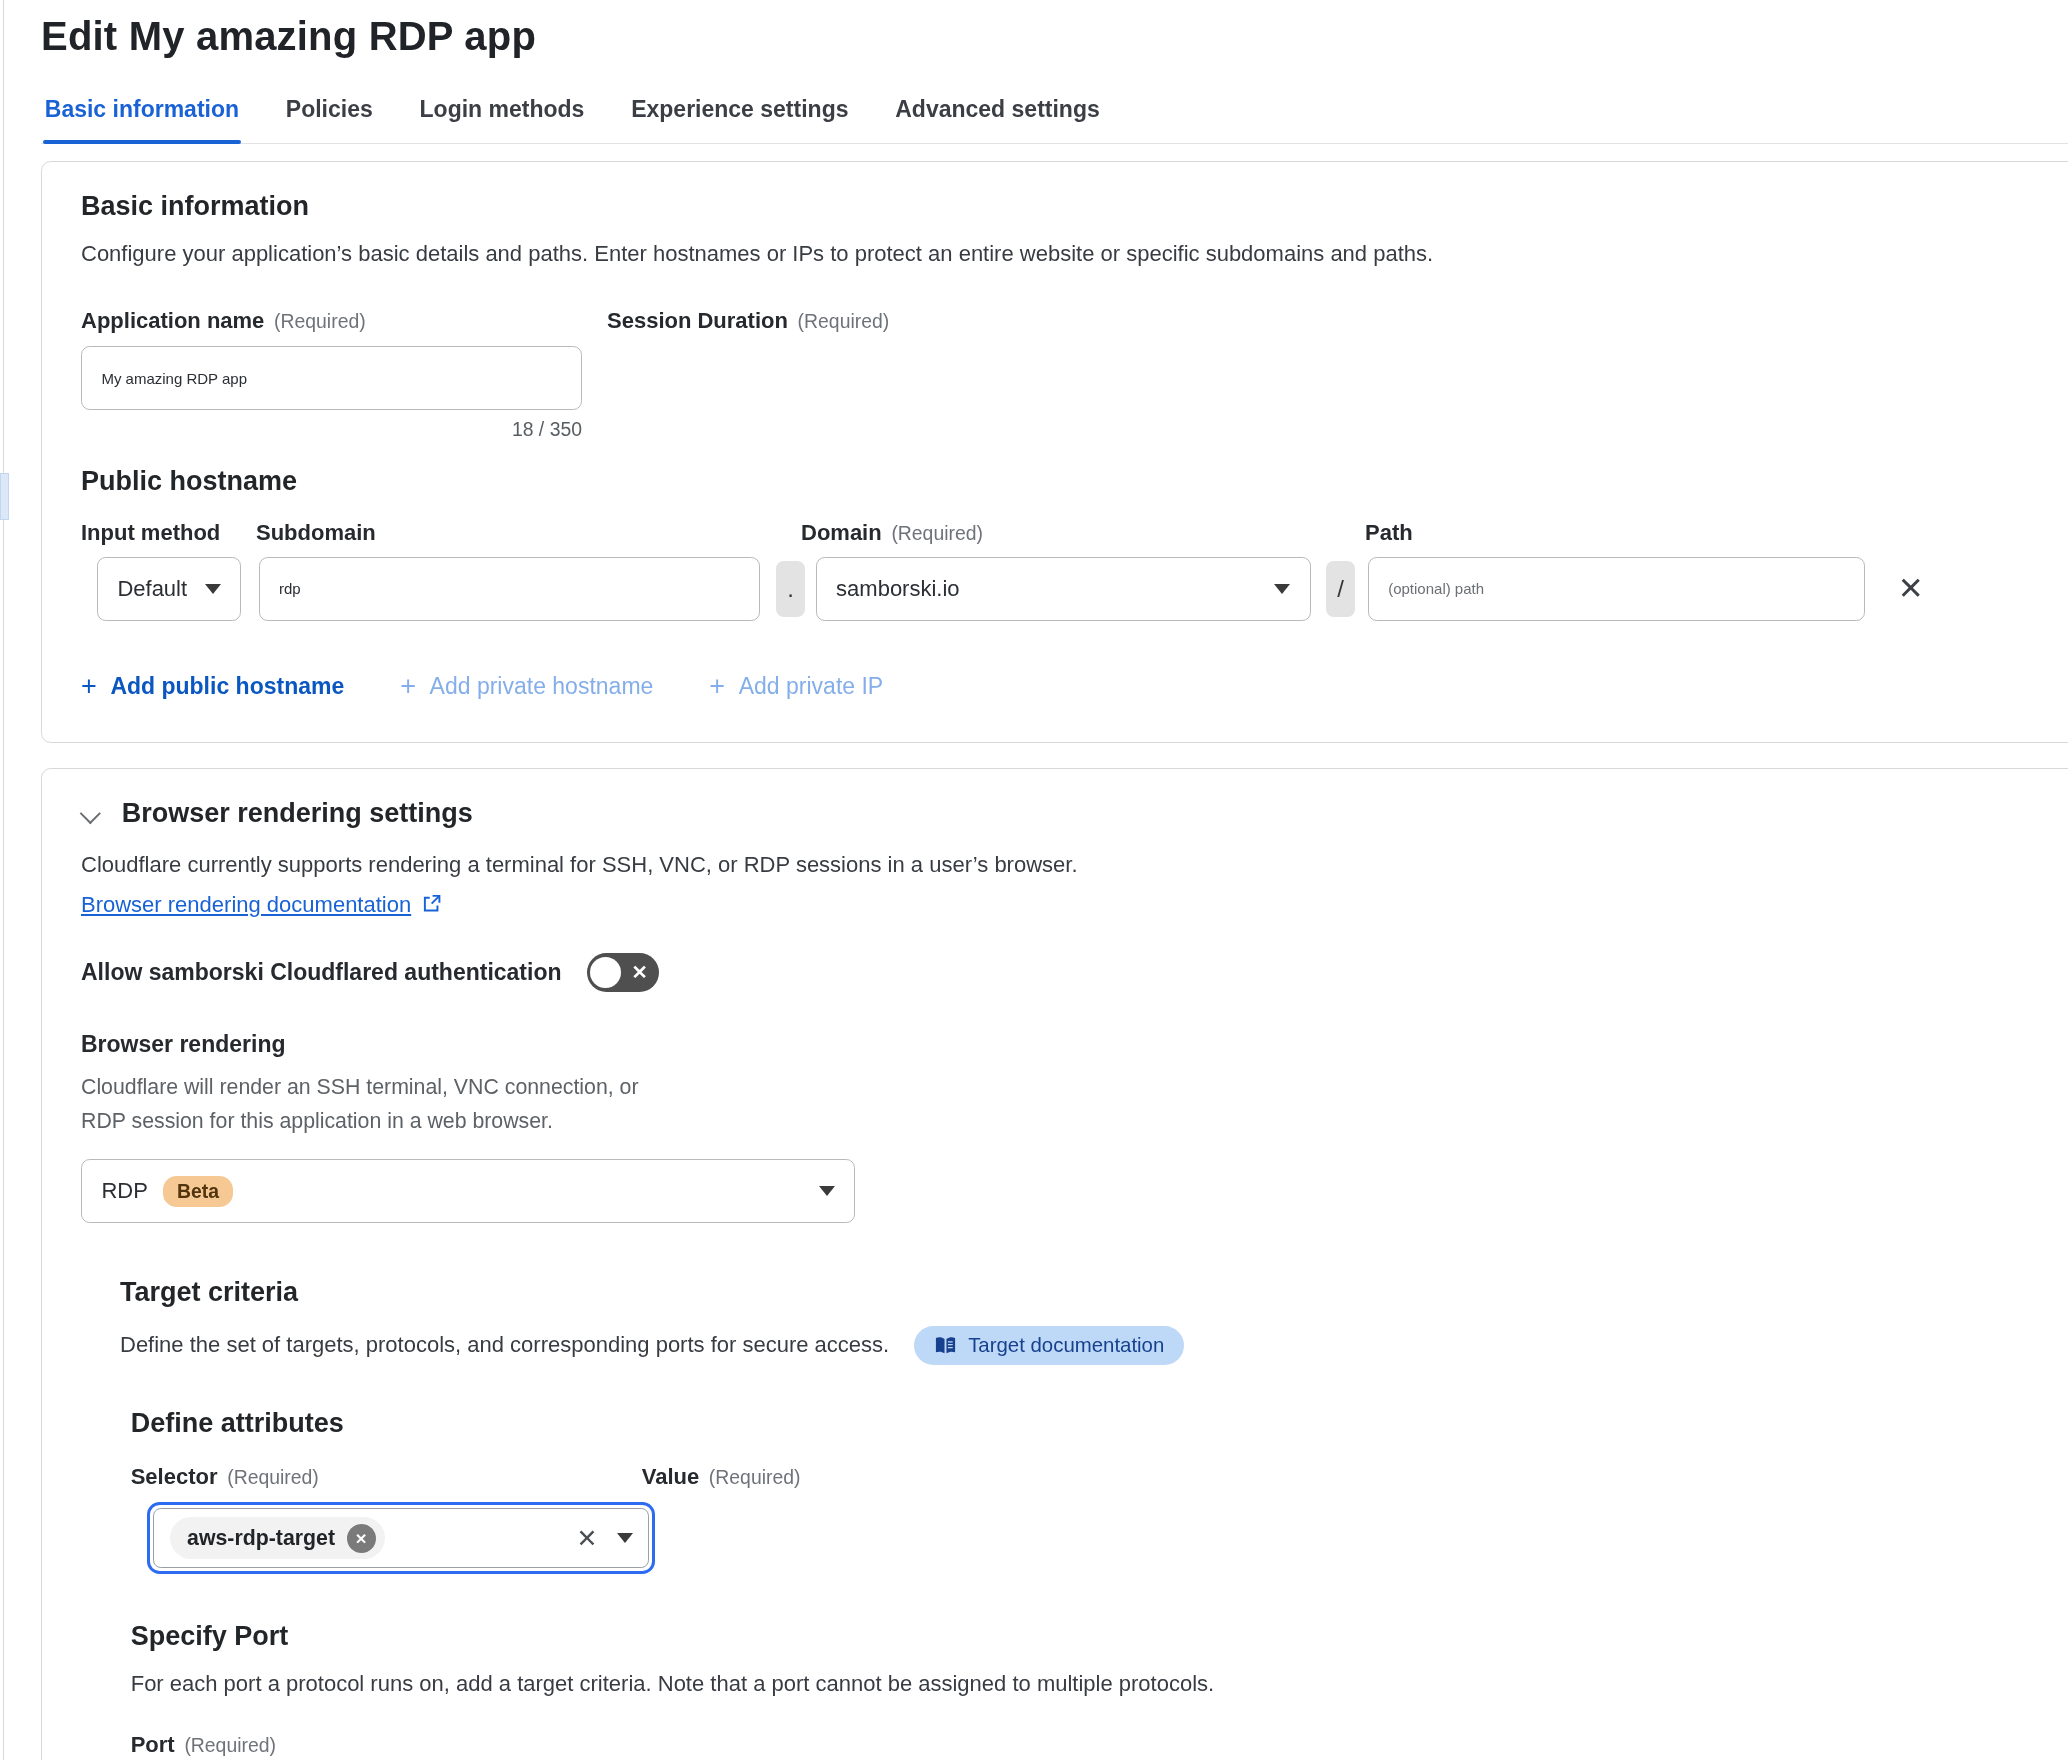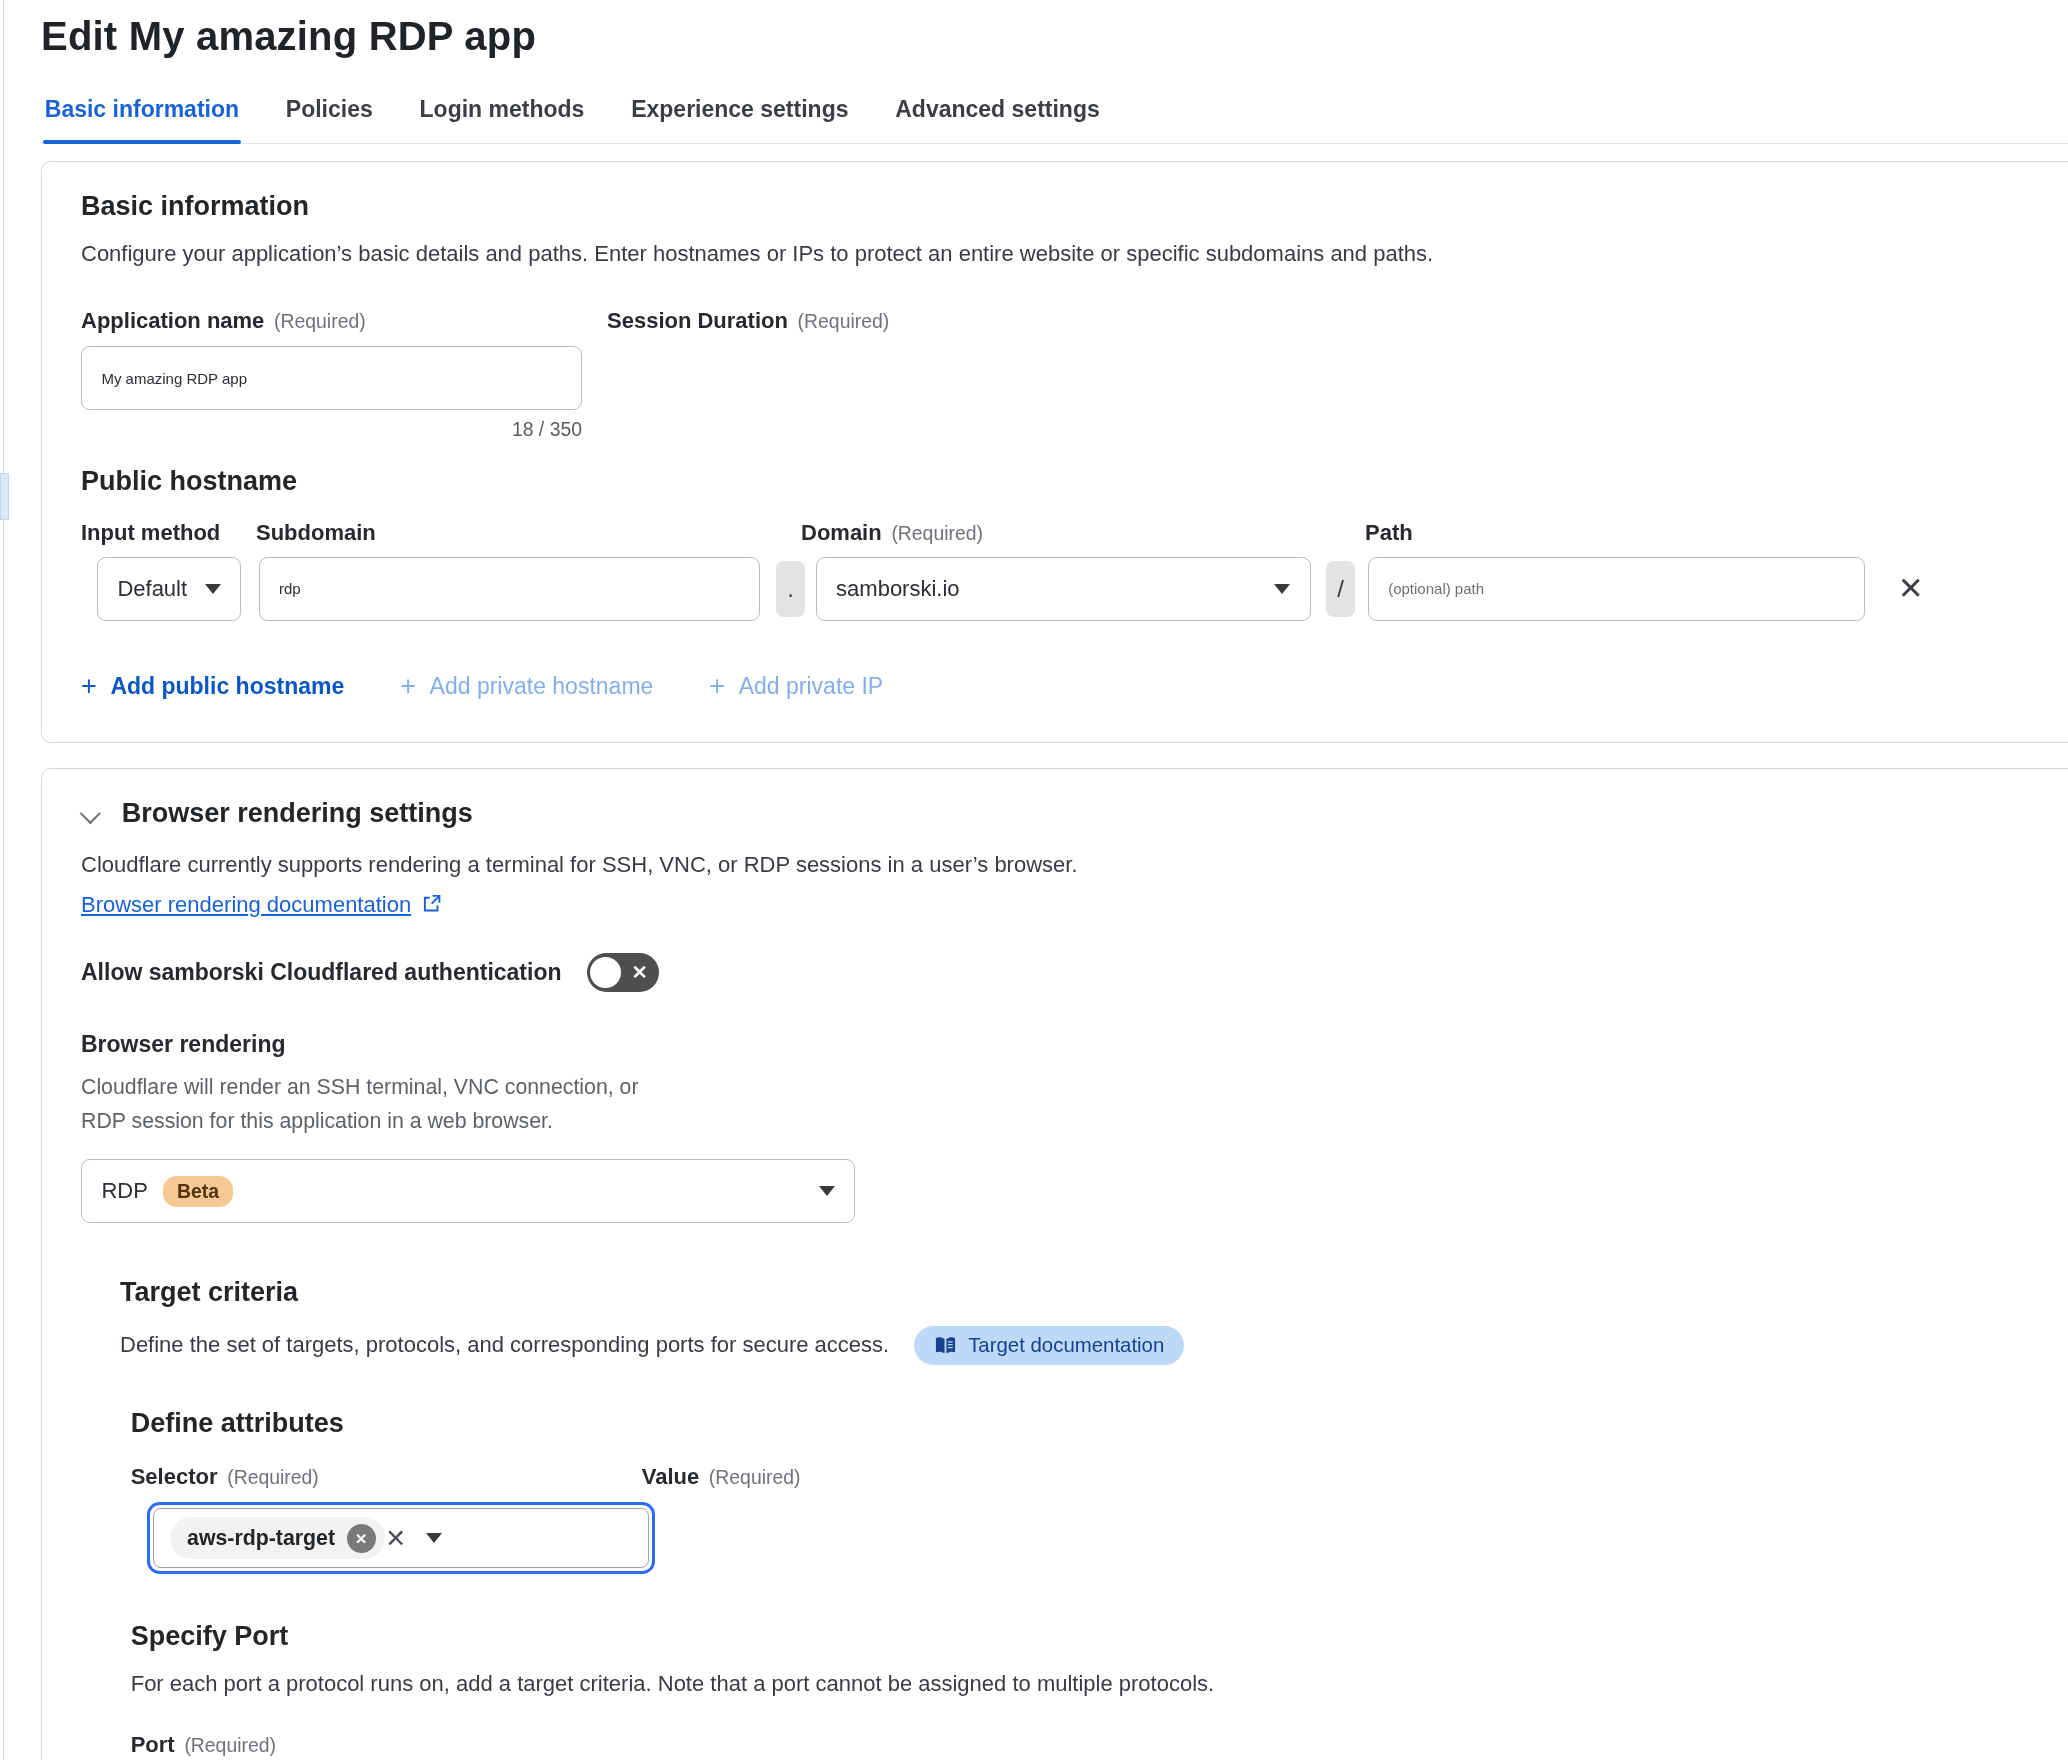--- a/index.html
+++ b/index.html
@@ -168,21 +168,21 @@
   .da-labels .label-row { position: absolute; top: 0; }
   .da-l1 { left: 0; } .da-l2 { left: 511px; }
   .da-fields { display: flex; align-items: center; margin-top: 9.7px; }
   .selector-select { width: 495px; flex: 0 0 auto; background: #f0f0f0; border-color: #c9c9c9; }
   .value-outer {
     margin-left: 16.5px; flex: 0 0 auto; width: 508px;
     border: 3.9px solid #2d6bf0; border-radius: 12.6px; padding: 2.9px; background: #fff;
   }
   .value-inner {
     border: 1px solid #9aa0a6; border-radius: 7.8px; height: 60px;
-    display: flex; align-items: center; justify-content: flex-start; padding: 0 15.5px;
+    display: flex; align-items: center; justify-content: space-between; padding: 0 15.5px;
   }
   .value-tag {
     display: flex; align-items: center; gap: 11.6px;
     background: #f2f2f2; border-radius: 21.3px; padding: 6.8px 9.7px 6.8px 17.5px;
     font-size: 21.3px; font-weight: 700; color: #222528;
   }
   .tag-x {
     width: 29px; height: 29px; border-radius: 50%; background: #7a7a7a;
     color: #fff; font-size: 14.6px; display: flex; align-items: center; justify-content: center;
     cursor: pointer; font-weight: 700;

